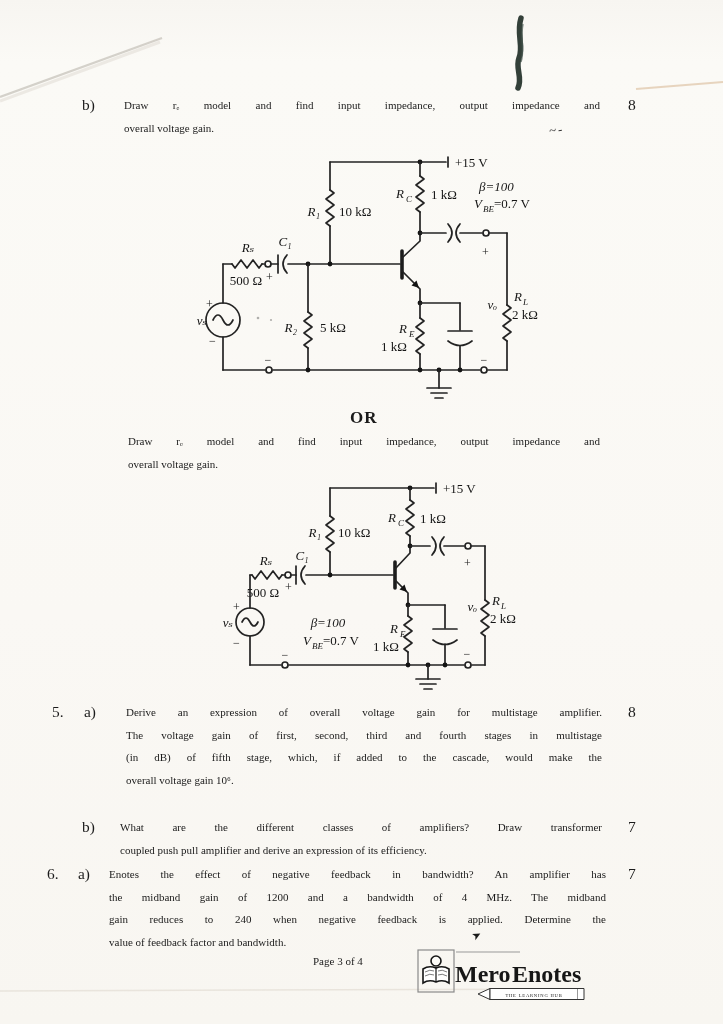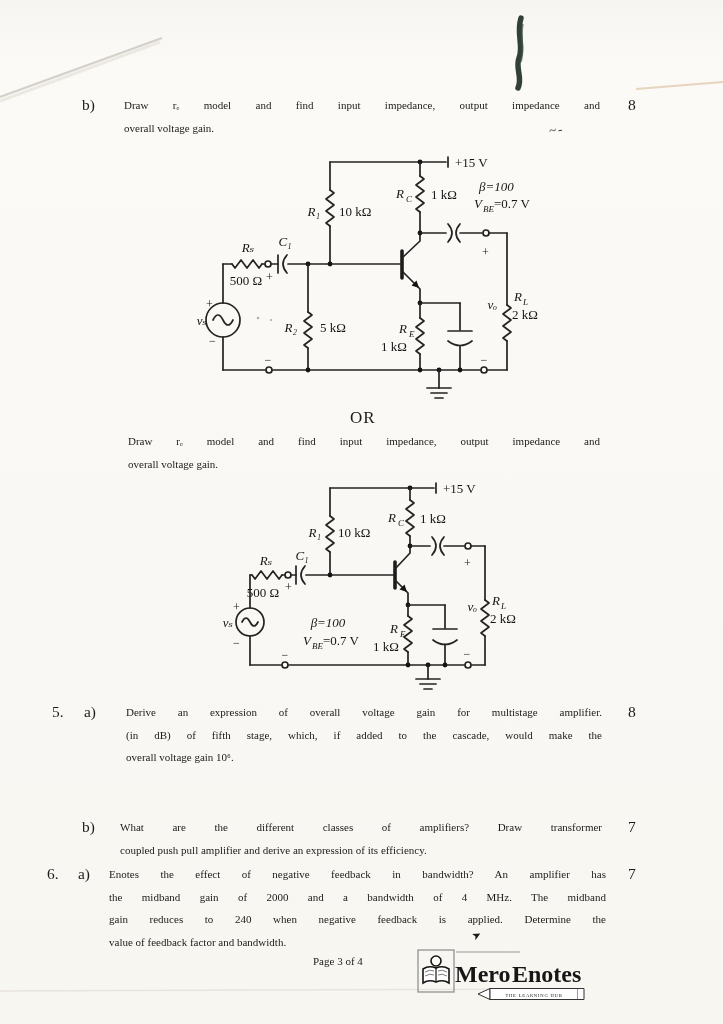--- a/index.html
+++ b/index.html
@@ -10,21 +10,21 @@
       linear-gradient(180deg,#f7f5f1 0%, #fbfaf6 6%, #faf8f4 60%, #f8f6f1 100%);
     font-family:"Liberation Serif","DejaVu Serif","DejaVu Sans",serif;
     color:#1b1b1b;
   }
   .abs{position:absolute}
   .qlabel,.qnum{font-size:15.4px;line-height:22.6px}
   .qmarks{font-size:15.6px;line-height:22.6px}
   .qtext{font-size:11px;line-height:22.6px}
   .jline{white-space:nowrap;text-align:justify;text-align-last:justify}
   .qtext .jline:last-child{text-align-last:left}
-  .or{font-weight:normal;font-size:17px;letter-spacing:1px}
+  .or{font-weight:bold;font-size:17px;letter-spacing:1px}
   .footer-page{font-size:11px}
   svg text{fill:#161616;font-family:"Liberation Serif","DejaVu Serif","DejaVu Sans",serif}
   .w{stroke:#232323;stroke-width:1.7;fill:none;stroke-linecap:round;stroke-linejoin:round}
   .bar{stroke:#1c1c1c;stroke-width:3.6;fill:none;stroke-linecap:round}
   .dot{fill:#141414;stroke:none}
   .term{fill:#fdfcf8;stroke:#232323;stroke-width:1.7}
   .lab{font-size:13px;font-style:italic}
   .sub{font-size:9px;font-style:italic}
   .val{font-size:13px}
   .sign{font-size:12px;font-style:normal}
@@ -324,37 +324,38 @@
       <path class="w" d="M416,679 H440"></path>
       <path class="w" d="M420,684 H436"></path>
       <path class="w" d="M424,689 H432"></path>
     </g>
   </svg>
 
   <span class="abs qnum" style="left:52px;top:701px">5.</span>
   <span class="abs qlabel" style="left:84px;top:701px">a)</span>
   <div class="abs qtext" style="left:126px;top:701px;width:476px">
       <div class="jline">Derive an expression of overall voltage gain for multistage amplifier.</div>
+      <div class="jline">The voltage gain of first, second, third and fourth stages in multistage</div>
       <div class="jline">(in dB) of fifth stage, which, if added to the cascade, would make the</div>
       <div class="jline">overall voltage gain 10⁶.</div>
     </div>
   <span class="abs qmarks" style="left:628px;top:701px">8</span>
 
   <span class="abs qlabel" style="left:82px;top:816px">b)</span>
   <div class="abs qtext" style="left:120px;top:816px;width:482px">
       <div class="jline">What are the different classes of amplifiers? Draw transformer</div>
       <div class="jline">coupled push pull amplifier and derive an expression of its efficiency.</div>
     </div>
   <span class="abs qmarks" style="left:628px;top:816px">7</span>
 
   <span class="abs qnum" style="left:47px;top:863px">6.</span>
   <span class="abs qlabel" style="left:78px;top:863px">a)</span>
   <div class="abs qtext" style="left:109px;top:863px;width:497px">
       <div class="jline">Enotes the effect of negative feedback in bandwidth? An amplifier has</div>
-      <div class="jline">the midband gain of 2000 and a bandwidth of 4 MHz. The midband</div>
+      <div class="jline">the midband gain of 1200 and a bandwidth of 4 MHz. The midband</div>
       <div class="jline">gain reduces to 240 when negative feedback is applied. Determine the</div>
       <div class="jline">value of feedback factor and bandwidth.</div>
     </div>
   <span class="abs qmarks" style="left:628px;top:863px">7</span>
   <span class="abs" style="left:472px;top:929px;font-size:11px;color:#1a1a1a;transform:rotate(-28deg)">➤</span>
 
   <span class="abs footer-page" style="left:313px;top:955px">Page 3 of 4</span>
 
   <svg class="abs" style="left:416px;top:943px" width="180" height="60" viewBox="0 0 180 60">
     <g>

